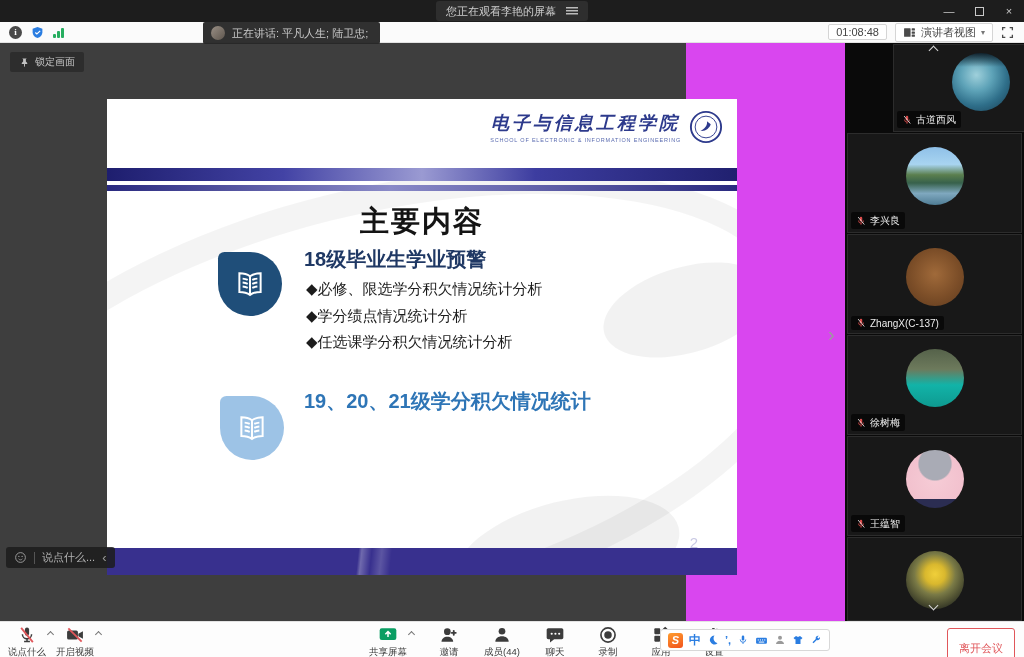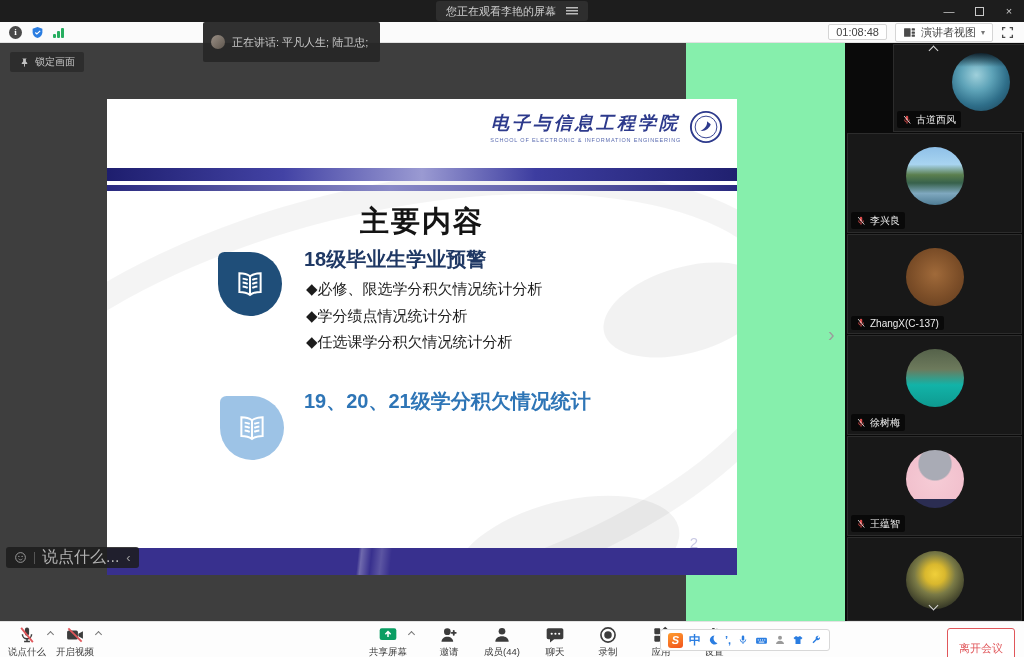--- a/index.html
+++ b/index.html
@@ -1,17 +1,17 @@
 <!DOCTYPE html>
 <html><head>
 <meta charset="utf-8">
 <style>
   * { margin:0; padding:0; box-sizing:border-box; }
   body { font-family:"Liberation Sans","DejaVu Sans",sans-serif; background:#000; }
-  .app { position:relative; width:1024px; height:657px; overflow:hidden; background:#86efac; }
+  .app { position:relative; width:1024px; height:657px; overflow:hidden; background:#d946ef; }
 
   
   .titlebar { position:absolute; top:0; left:0; right:0; height:22px; background:#1d1d1d; z-index:40; }
   .view-banner { position:absolute; left:50%; top:1px; transform:translateX(-50%); height:20px;
     background:#2e2e2e; border-radius:3px; display:flex; align-items:center; gap:10px; padding:0 10px;
     color:#cfcfcf; font-size:11px; }
   .hamburger { width:12px; height:8px; background:
     linear-gradient(#bbb,#bbb) 0 0/12px 1.5px no-repeat,
     linear-gradient(#bbb,#bbb) 0 3.2px/12px 1.5px no-repeat,
     linear-gradient(#bbb,#bbb) 0 6.4px/12px 1.5px no-repeat; }
@@ -32,34 +32,34 @@
   .signal i { display:block; width:2.6px; background:#27ae60; border-radius:1px; }
   .signal i:nth-child(1){height:4px;} .signal i:nth-child(2){height:7px;} .signal i:nth-child(3){height:10px;}
   .status-right { display:flex; align-items:center; gap:8px; padding-right:10px; }
   .timer-box { border:1px solid #d5d5d5; background:#fff; border-radius:2px; padding:1px 7px;
     font-size:11px; color:#444; }
   .viewmode-box { border:1px solid #d5d5d5; background:#fff; border-radius:2px; padding:1px 7px;
     font-size:11px; color:#444; display:flex; align-items:center; gap:5px; }
   .caret-txt { font-size:8px; color:#777; }
 
   
-  .speaking-toast { position:absolute; left:203px; top:22px; height:40px; z-index:45;
+  .speaking-toast { position:absolute; left:203px; top:22px; height:22px; z-index:45;
     background:rgba(40,40,40,.96); border-radius:2px; display:flex; align-items:center; gap:7px;
     padding:0 12px 0 8px; color:#c9c9c9; font-size:11px; }
   .toast-avatar { width:14px; height:14px; border-radius:50%; background:linear-gradient(135deg,#9a8f85,#5e564e); }
 
   
   .main { position:absolute; top:43px; left:0; width:686px; bottom:36px; background:#3e3e3e; }
   .lock-btn { position:absolute; left:10px; top:9px; background:rgba(44,44,44,.95); border-radius:2px;
     display:flex; align-items:center; gap:5px; padding:3px 9px; color:#c6c6c6; font-size:10px; z-index:5; }
   .next-arrow { position:absolute; left:828px; top:280px; color:#9c9c9c; font-size:20px; z-index:5; }
   .chat-pill { position:absolute; left:6px; top:504px; height:21px; background:rgba(28,28,28,.85);
     border-radius:3px; display:flex; align-items:center; gap:7px; padding:0 8px; z-index:5; }
   .chat-pill .divider { width:1px; height:12px; background:#555; }
-  .chat-pill .ph { color:#b2b2b2; font-size:16px; }
+  .chat-pill .ph { color:#b2b2b2; font-size:11px; }
   .chat-pill .collapse { color:#999; font-size:13px; }
 
   
   .slide { position:absolute; left:107px; top:56px; width:630px; height:476px; background:#fff; overflow:hidden; }
   .deco { position:absolute; pointer-events:none; }
   .deco-ring { width:900px; height:430px; border:26px solid rgba(0,0,0,.045); border-radius:50%;
     left:-180px; top:90px; transform:rotate(-14deg); }
   .deco-blob1 { width:170px; height:86px; background:rgba(0,0,0,.05); border-radius:50%;
     right:-34px; top:168px; transform:rotate(-16deg); }
   .deco-blob2 { width:230px; height:108px; background:rgba(0,0,0,.05); border-radius:50%;

